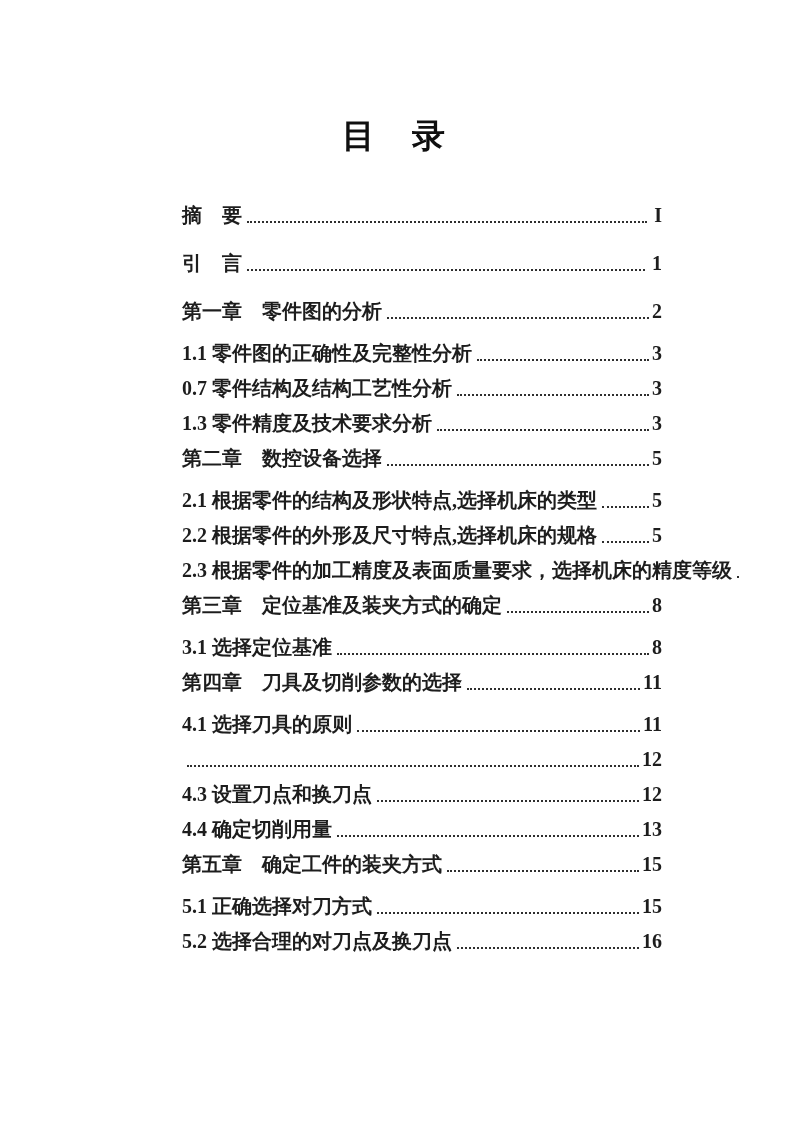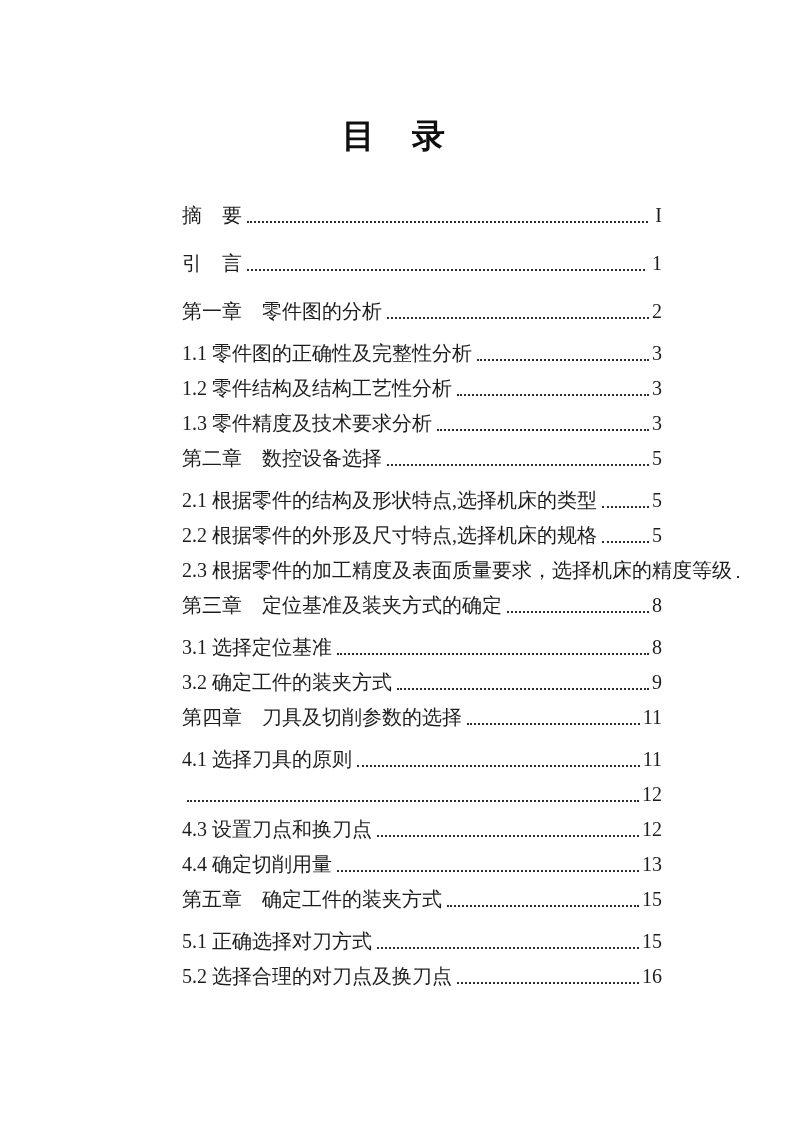--- a/index.html
+++ b/index.html
@@ -25,20 +25,21 @@
     text-align: center;
     font-family: "Liberation Sans", "DejaVu Sans", sans-serif;
     font-size: 33px;
     font-weight: bold;
     line-height: 40px;
     color: #0f0f0f;
     letter-spacing: 2px;
   }
   .toc-list {
     display: block;
+    font-weight: bold;
   }
   .toc-entry {
     display: flex;
     align-items: stretch;
     font-size: 20px;
     line-height: 26px;
     white-space: nowrap;
   }
   .toc-entry.level-front   { margin-bottom: 22px; }
   .toc-entry.level-chapter { margin-top: 8px; margin-bottom: 16px; }
@@ -80,21 +81,21 @@
     <span class="toc-label">第一章　零件图的分析</span>
     <span class="toc-leader"></span>
     <span class="toc-page">2</span>
   </div>
       <div class="toc-entry level-sub">
     <span class="toc-label">1.1 零件图的正确性及完整性分析</span>
     <span class="toc-leader"></span>
     <span class="toc-page">3</span>
   </div>
       <div class="toc-entry level-sub">
-    <span class="toc-label">1.2 零件结构及结构工艺性分析</span>
+    <span class="toc-label">0.7 零件结构及结构工艺性分析</span>
     <span class="toc-leader"></span>
     <span class="toc-page">3</span>
   </div>
       <div class="toc-entry level-sub">
     <span class="toc-label">1.3 零件精度及技术要求分析</span>
     <span class="toc-leader"></span>
     <span class="toc-page">3</span>
   </div>
       <div class="toc-entry level-chapter">
     <span class="toc-label">第二章　数控设备选择</span>
@@ -118,25 +119,20 @@
   </div>
       <div class="toc-entry level-chapter">
     <span class="toc-label">第三章　定位基准及装夹方式的确定</span>
     <span class="toc-leader"></span>
     <span class="toc-page">8</span>
   </div>
       <div class="toc-entry level-sub">
     <span class="toc-label">3.1 选择定位基准</span>
     <span class="toc-leader"></span>
     <span class="toc-page">8</span>
-  </div>
-      <div class="toc-entry level-sub">
-    <span class="toc-label">3.2 确定工件的装夹方式</span>
-    <span class="toc-leader"></span>
-    <span class="toc-page">9</span>
   </div>
       <div class="toc-entry level-chapter">
     <span class="toc-label">第四章　刀具及切削参数的选择</span>
     <span class="toc-leader"></span>
     <span class="toc-page">11</span>
   </div>
       <div class="toc-entry level-sub">
     <span class="toc-label">4.1 选择刀具的原则</span>
     <span class="toc-leader"></span>
     <span class="toc-page">11</span>

